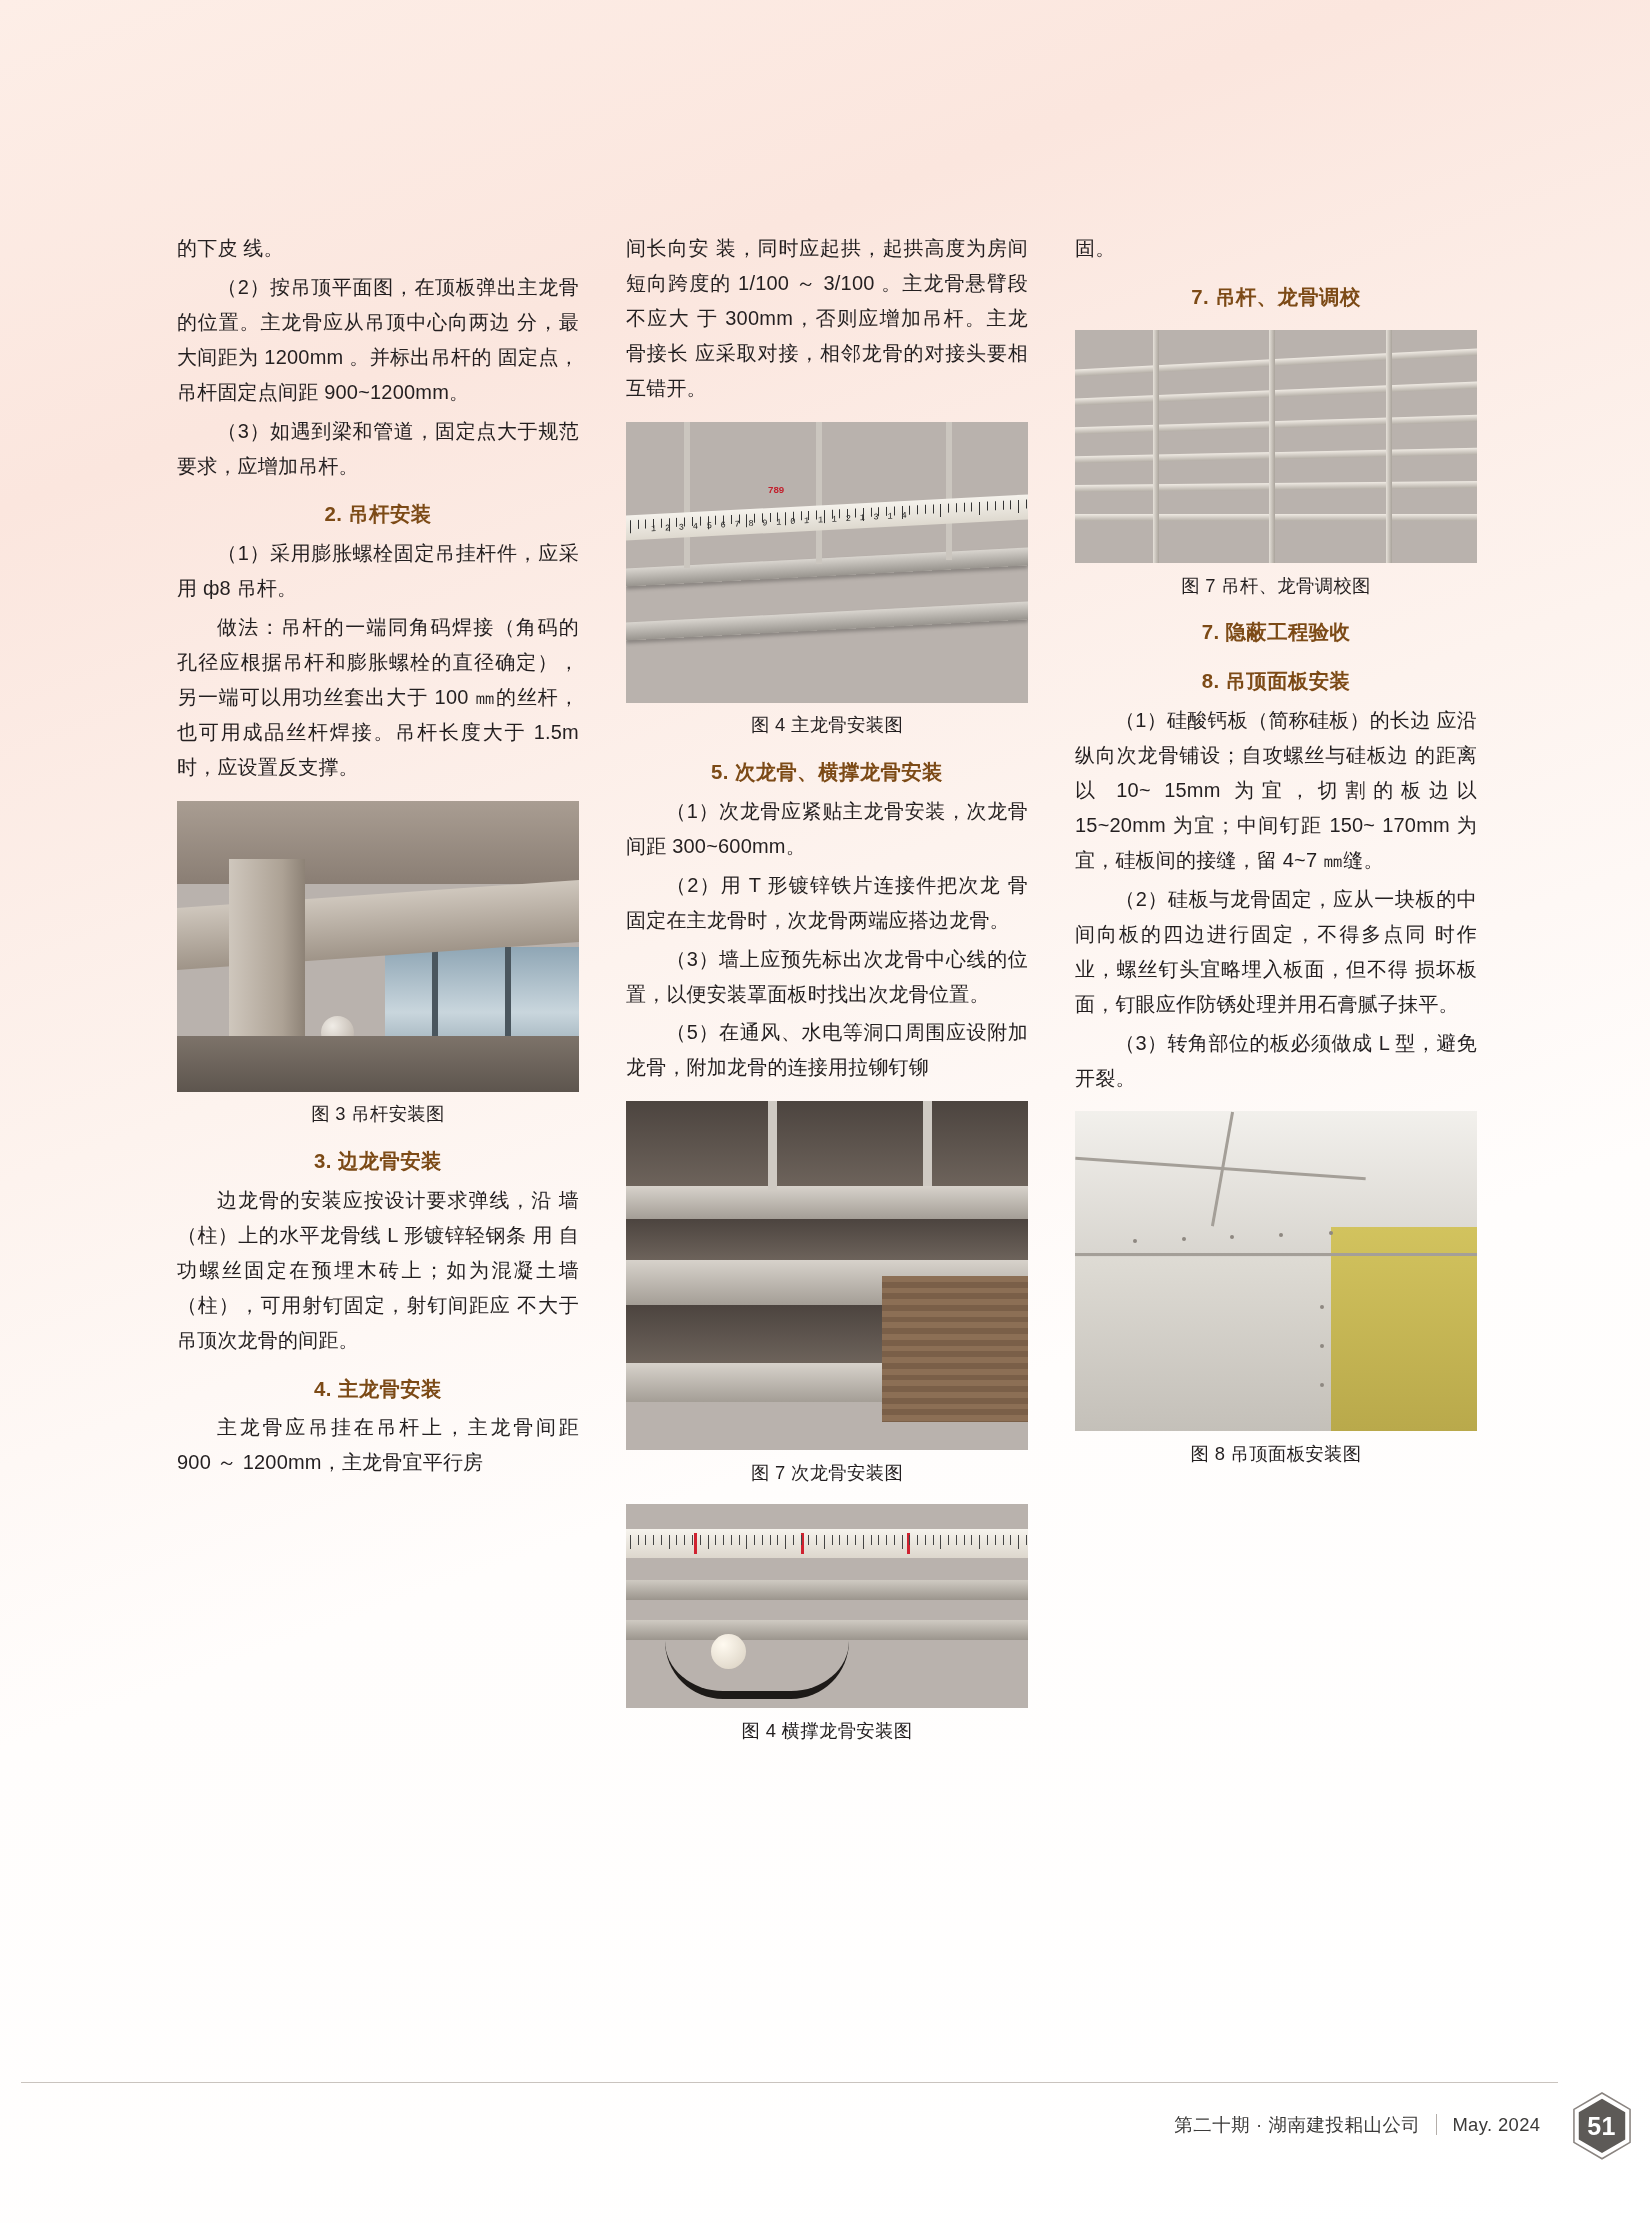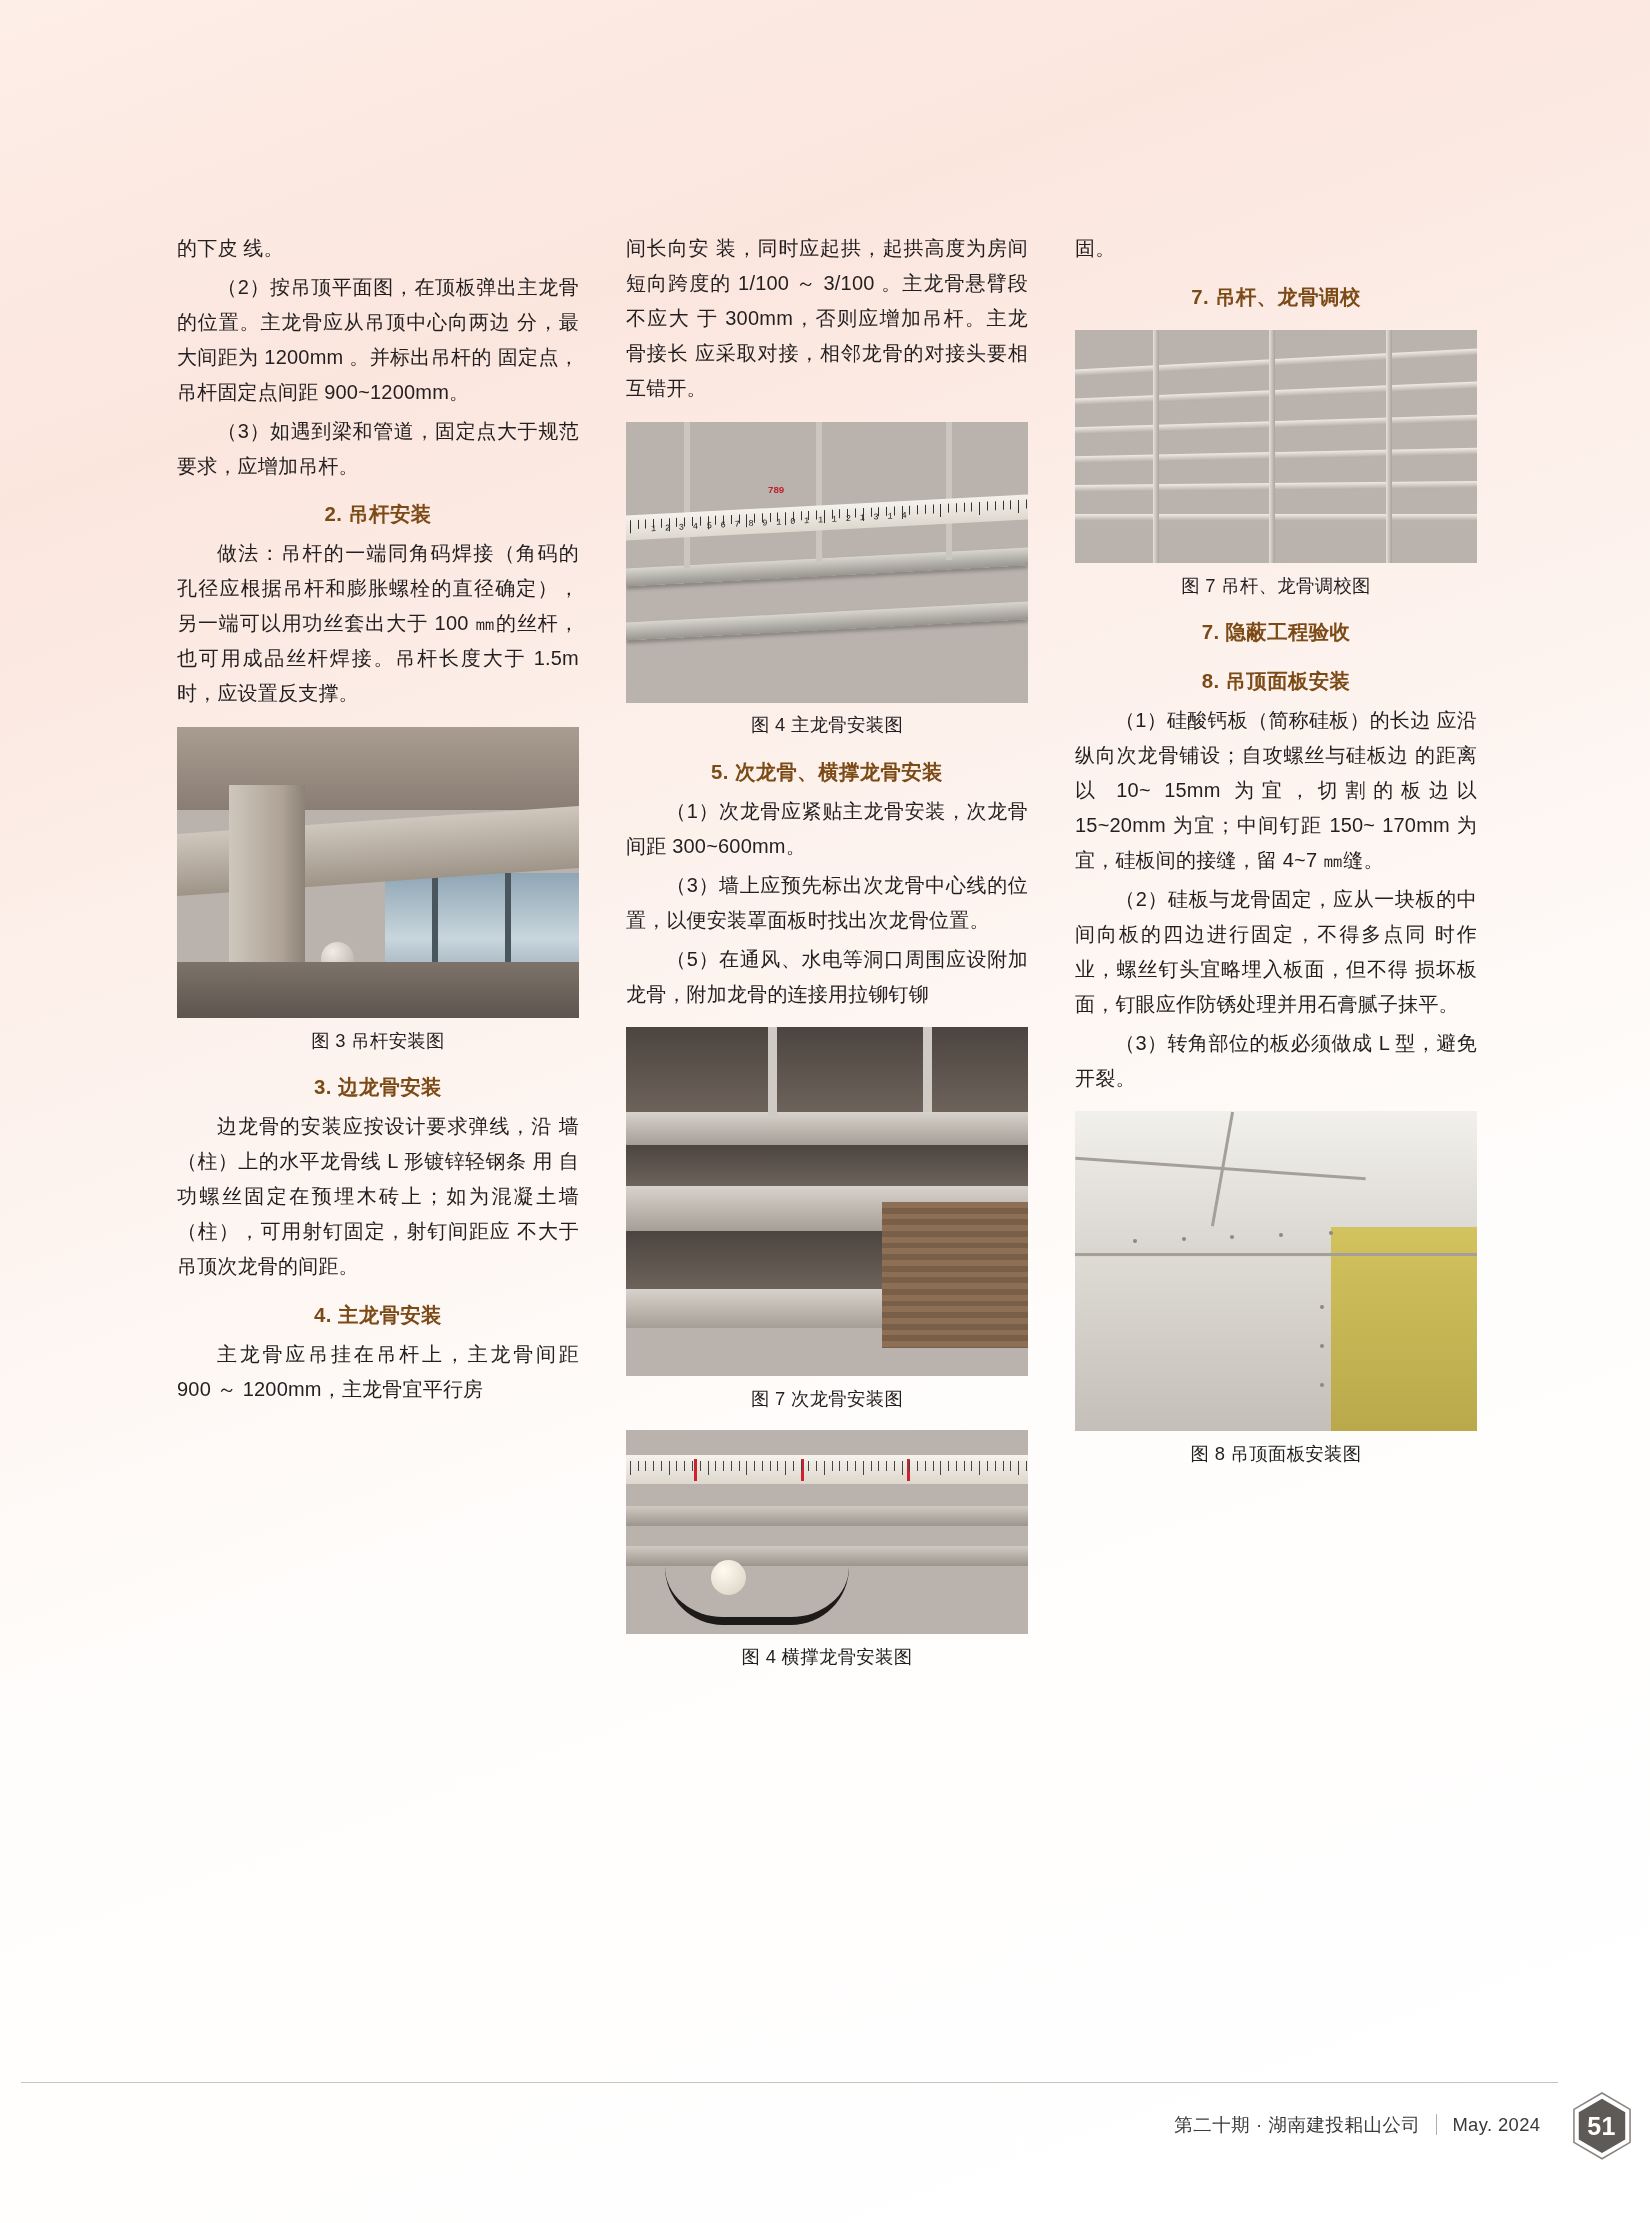--- a/index.html
+++ b/index.html
@@ -199,20 +199,21 @@
     <div class="columns">
 
       <div class="col">
 
         <p>的下皮 线。</p>
         <p class="ind">（2）按吊顶平面图，在顶板弹出主龙骨的位置。主龙骨应从吊顶中心向两边 分，最大间距为 1200mm 。并标出吊杆的 固定点，吊杆固定点间距 900~1200mm。</p>
         <p class="ind">（3）如遇到梁和管道，固定点大于规范要求，应增加吊杆。</p>
 
 
         <h3>2. 吊杆安装</h3>
+        <p class="ind">（1）采用膨胀螺栓固定吊挂杆件，应采用 ф8 吊杆。</p>
         <p class="ind">做法：吊杆的一端同角码焊接（角码的孔径应根据吊杆和膨胀螺栓的直径确定），另一端可以用功丝套出大于 100 ㎜的丝杆，也可用成品丝杆焊接。吊杆长度大于 1.5m 时，应设置反支撑。</p>
 
         <div class="figure">
           <div class="imgbox fig3">
             <div class="ph">
               <div class="slab"></div>
               <div class="win">
                 <div class="winmullion" style="left:47px;"></div>
                 <div class="winmullion" style="left:120px;"></div>
               </div>
@@ -299,20 +300,21 @@
                   <i style="left: 400px;"></i>
                 </div>
               <div class="mark" style="left:142px; top:62px;">789</div>
             </div>
           </div>
           <div class="caption">图 4 主龙骨安装图</div>
         </div>
 
         <h3>5. 次龙骨、横撑龙骨安装</h3>
         <p class="ind">（1）次龙骨应紧贴主龙骨安装，次龙骨间距 300~600mm。</p>
+        <p class="ind">（2）用 T 形镀锌铁片连接件把次龙 骨固定在主龙骨时，次龙骨两端应搭边龙骨。</p>
         <p class="ind">（3）墙上应预先标出次龙骨中心线的位置，以便安装罩面板时找出次龙骨位置。</p>
         <p class="ind">（5）在通风、水电等洞口周围应设附加龙骨，附加龙骨的连接用拉铆钉铆</p>
 
         <div class="figure">
           <div class="imgbox fig5">
             <div class="ph">
               <div class="dark" style="top:0; height:85px;"></div>
               <div class="band" style="top:85px; height:33px;"></div>
               <div class="dark" style="top:118px; height:41px;"></div>
               <div class="band" style="top:159px; height:45px;"></div>

